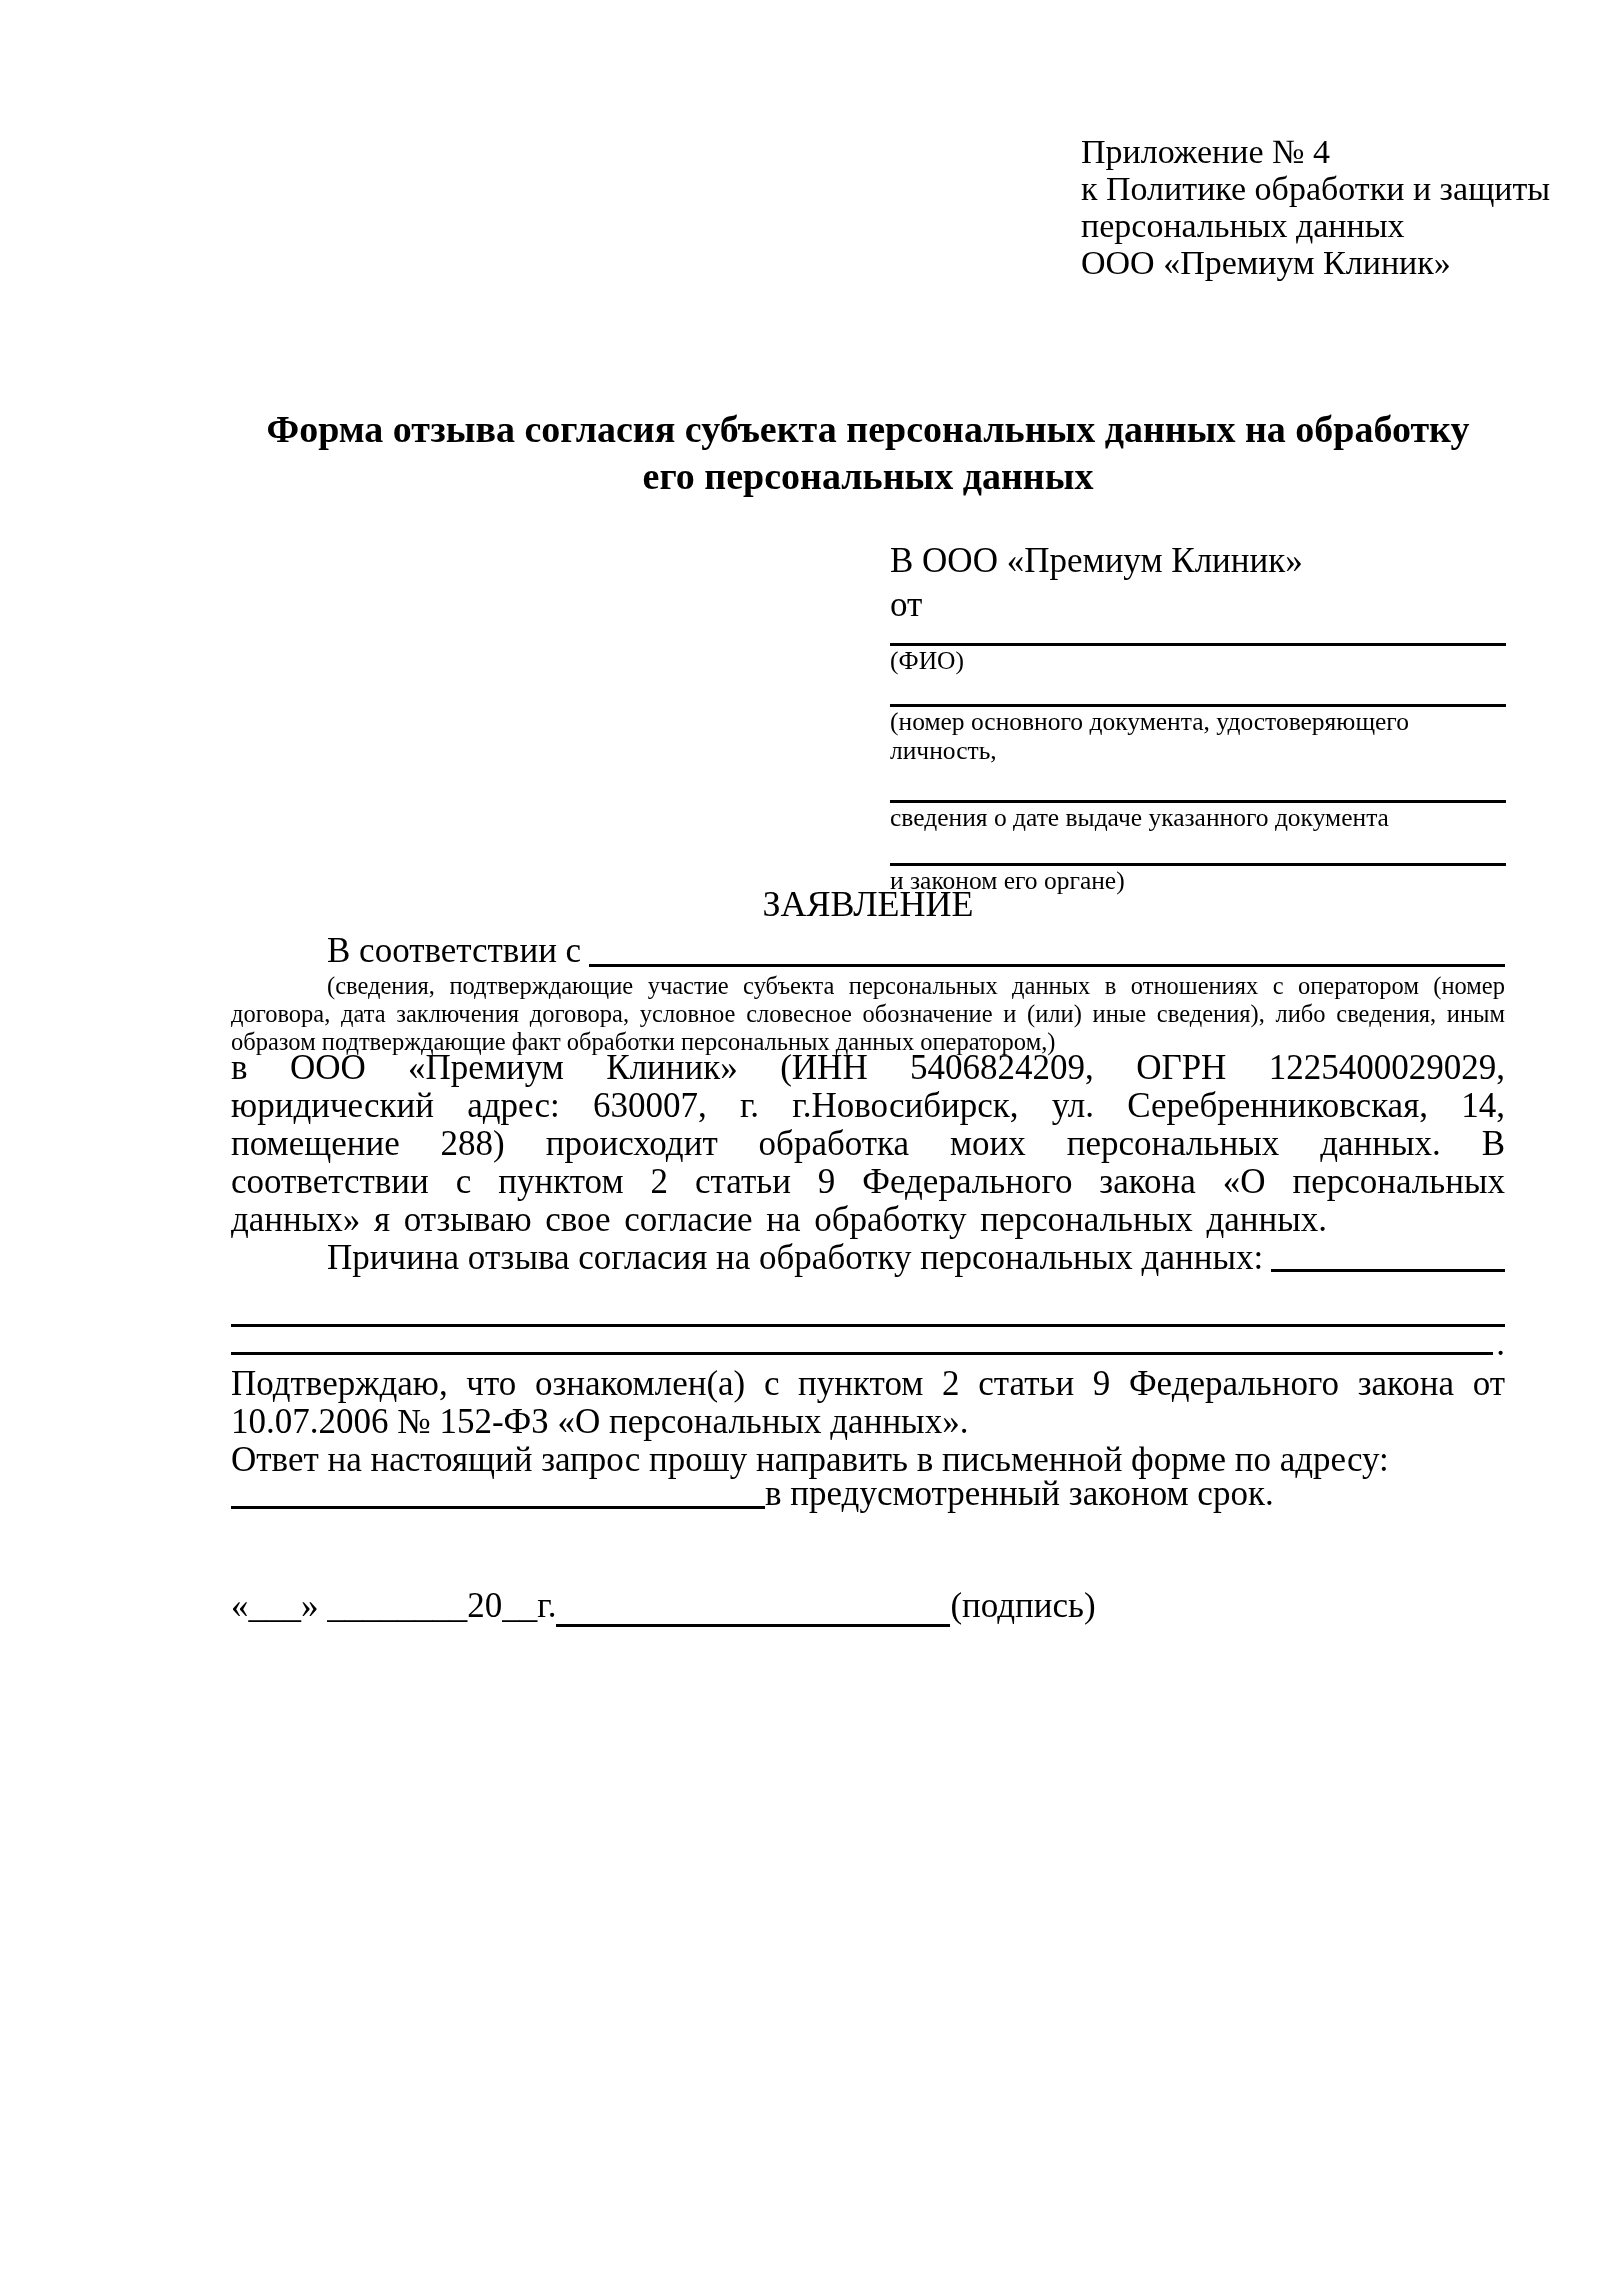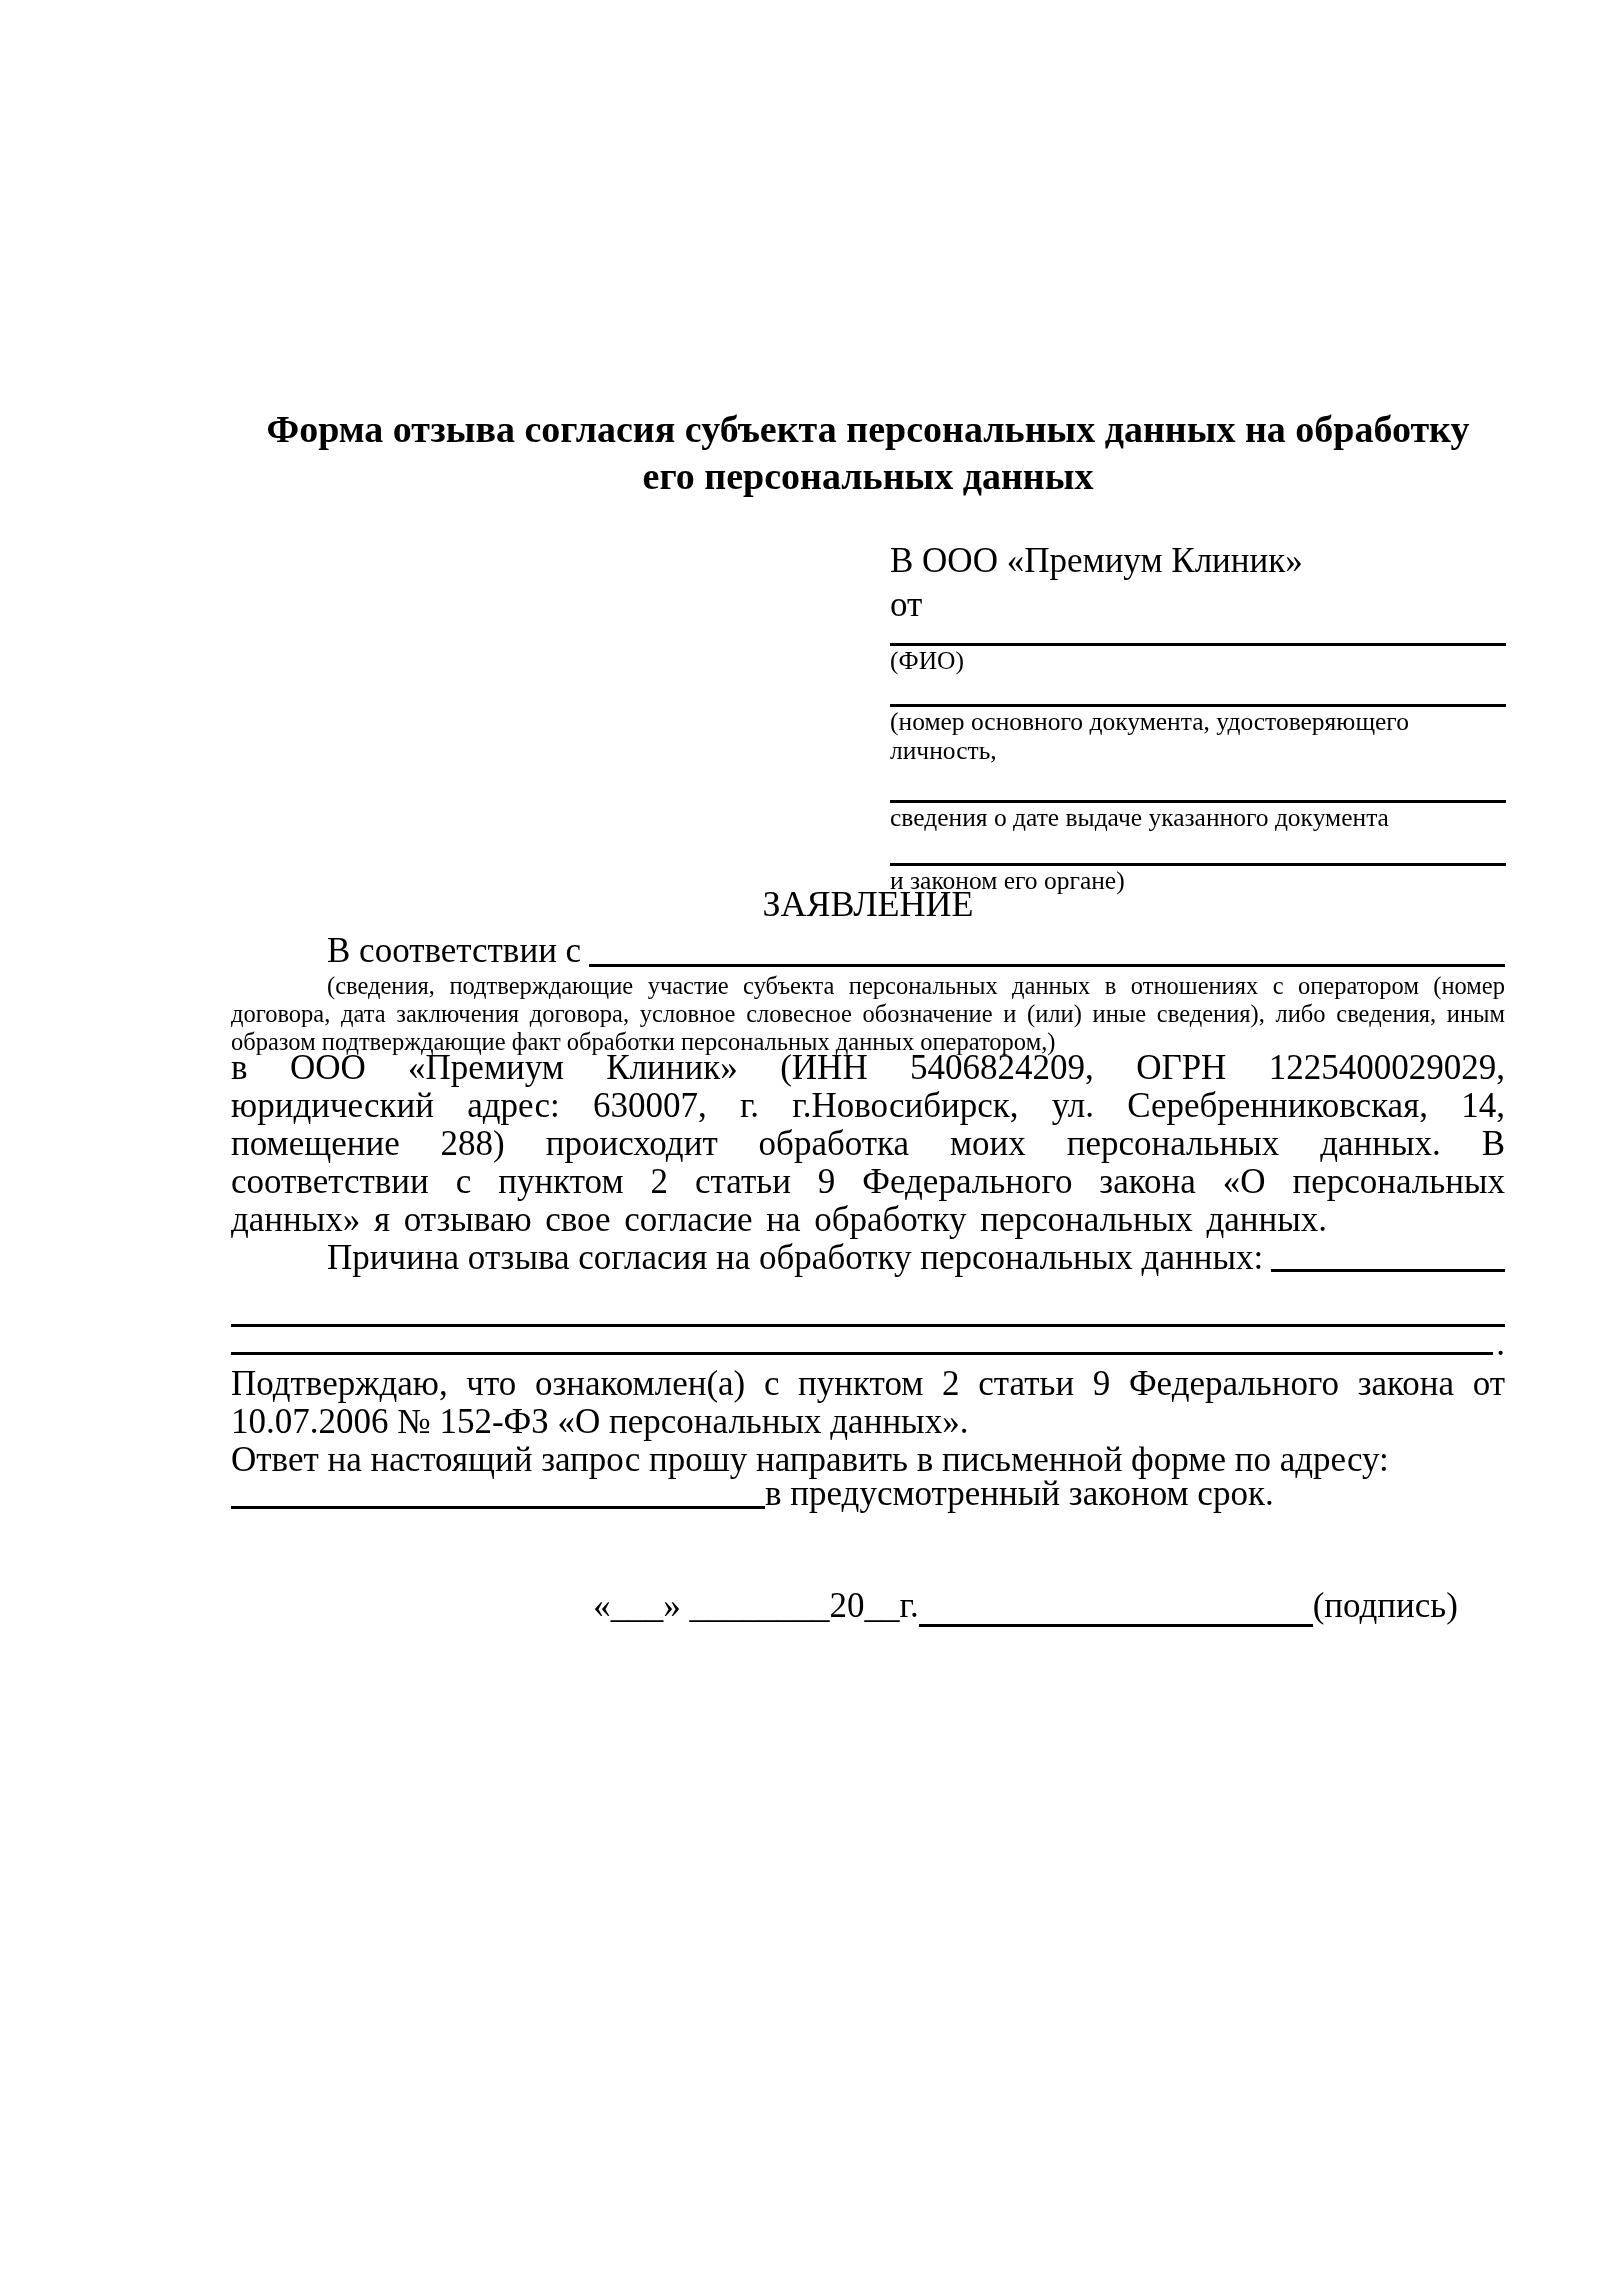--- a/index.html
+++ b/index.html
@@ -106,39 +106,45 @@
   .rule-row-b .dot { align-self: flex-end; line-height: 23.5px; padding-left: 2.9px; }
 
   .confirm-par { margin-top: 9.8px !important; }
 
   .reply-row { display: flex; height: 30px; }
   .reply-row .fill { width: 534px; border-bottom: 3.9px solid #000; }
   .reply-row .tail { line-height: 30px; white-space: nowrap; }
 
   .sig {
     position: absolute;
-    left: 221px;
+    left: 231px;
     top: 1584px;
     width: 1274px;
     height: 43px;
     display: flex;
-    justify-content: flex-end;
+    justify-content: flex-start;
     align-items: flex-end;
     font-size: 35px;
   }
   .sig .date { line-height: 43px; white-space: pre; }
   .sig .right { display: flex; align-items: flex-end; margin-right: 37px; }
   .sig .sig-line { width: 394px; border-bottom: 3.9px solid #000; height: 37px; }
   .sig .cap { line-height: 43px; white-space: pre; }
 </style>
 </head>
 <body>
 
 <div class="page">
 
+  <div class="appendix">
+    <div>Приложение № 4</div>
+    <div>к Политике обработки и защиты</div>
+    <div>персональных данных</div>
+    <div>ООО «Премиум Клиник»</div>
+  </div>
 
   <div class="title">
     <div>Форма отзыва согласия субъекта персональных данных на обработку</div>
     <div>его персональных данных</div>
   </div>
 
   <div class="addr">
     <div class="to">В ООО «Премиум Клиник»</div>
     <div class="from">от</div>
 

